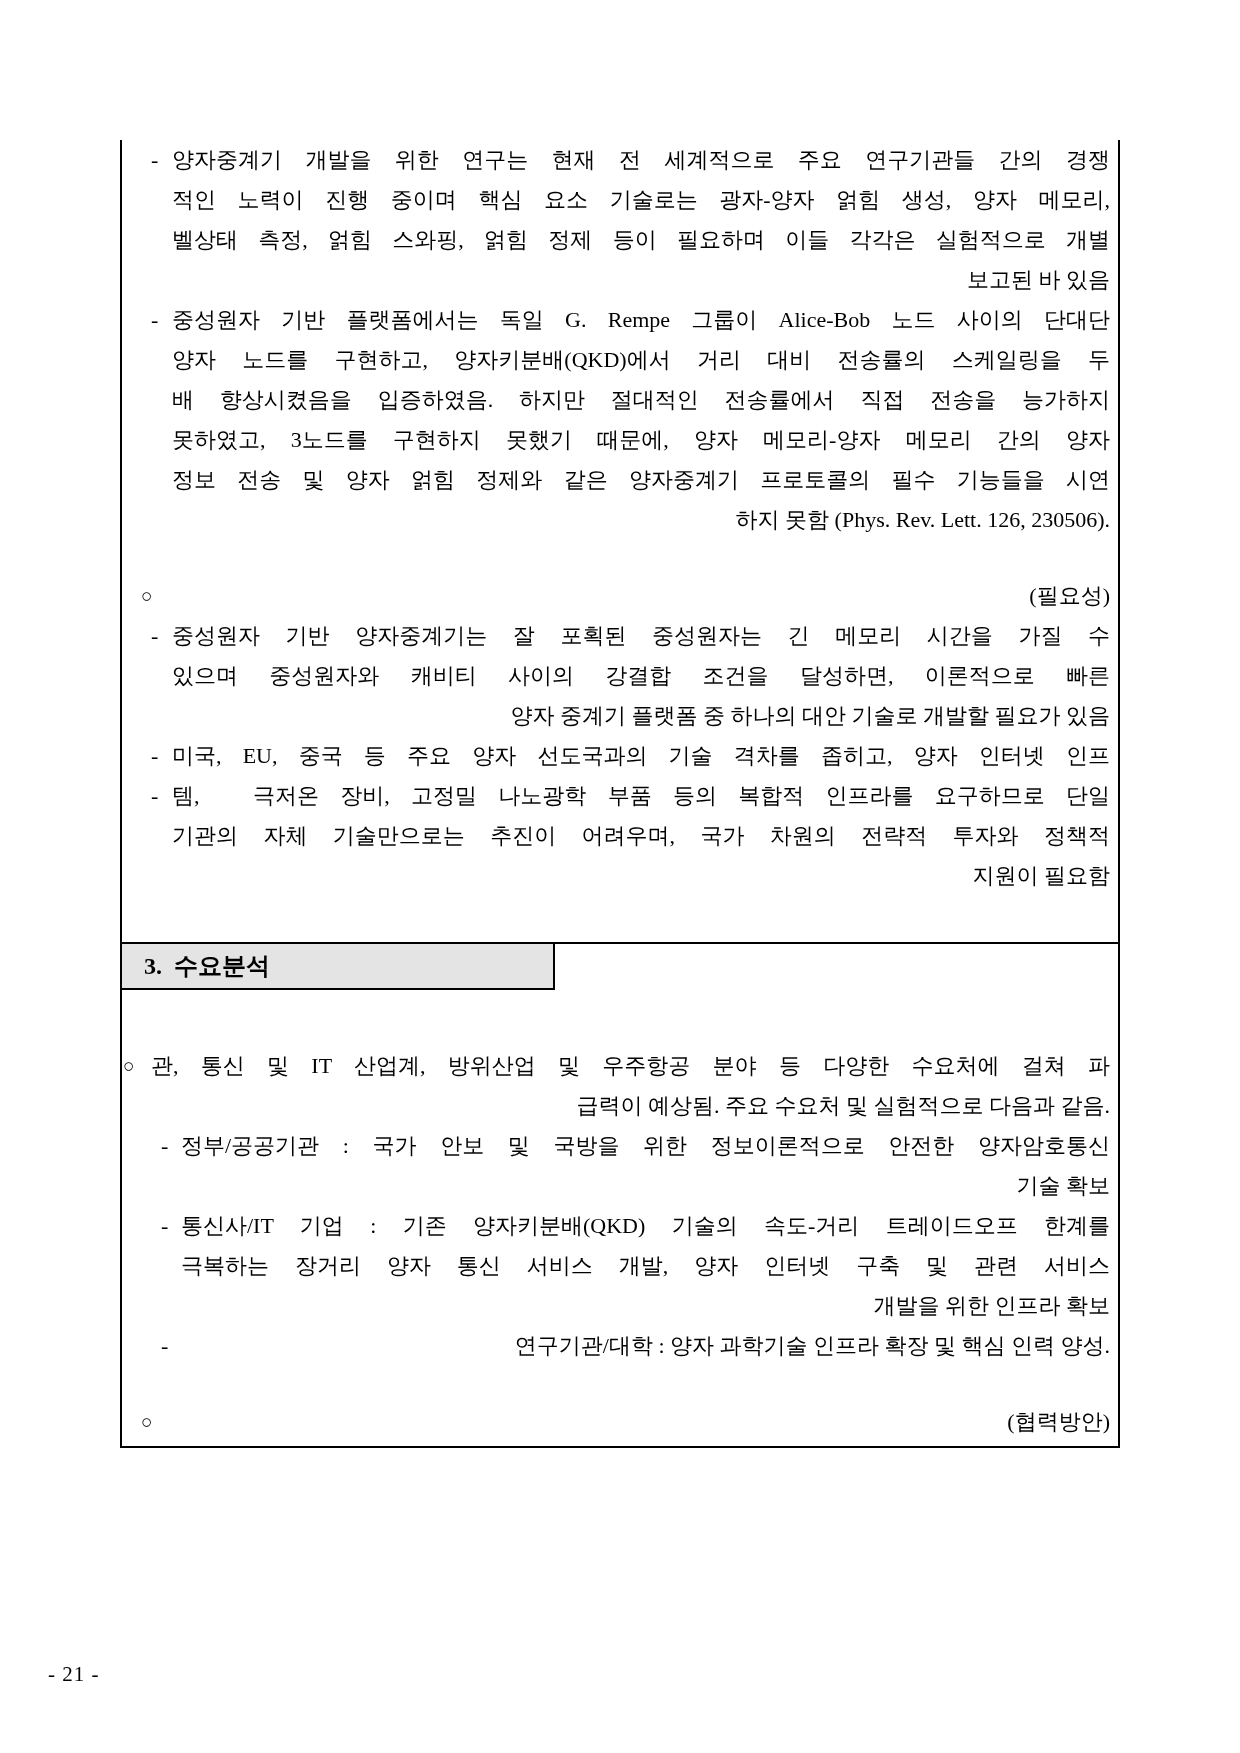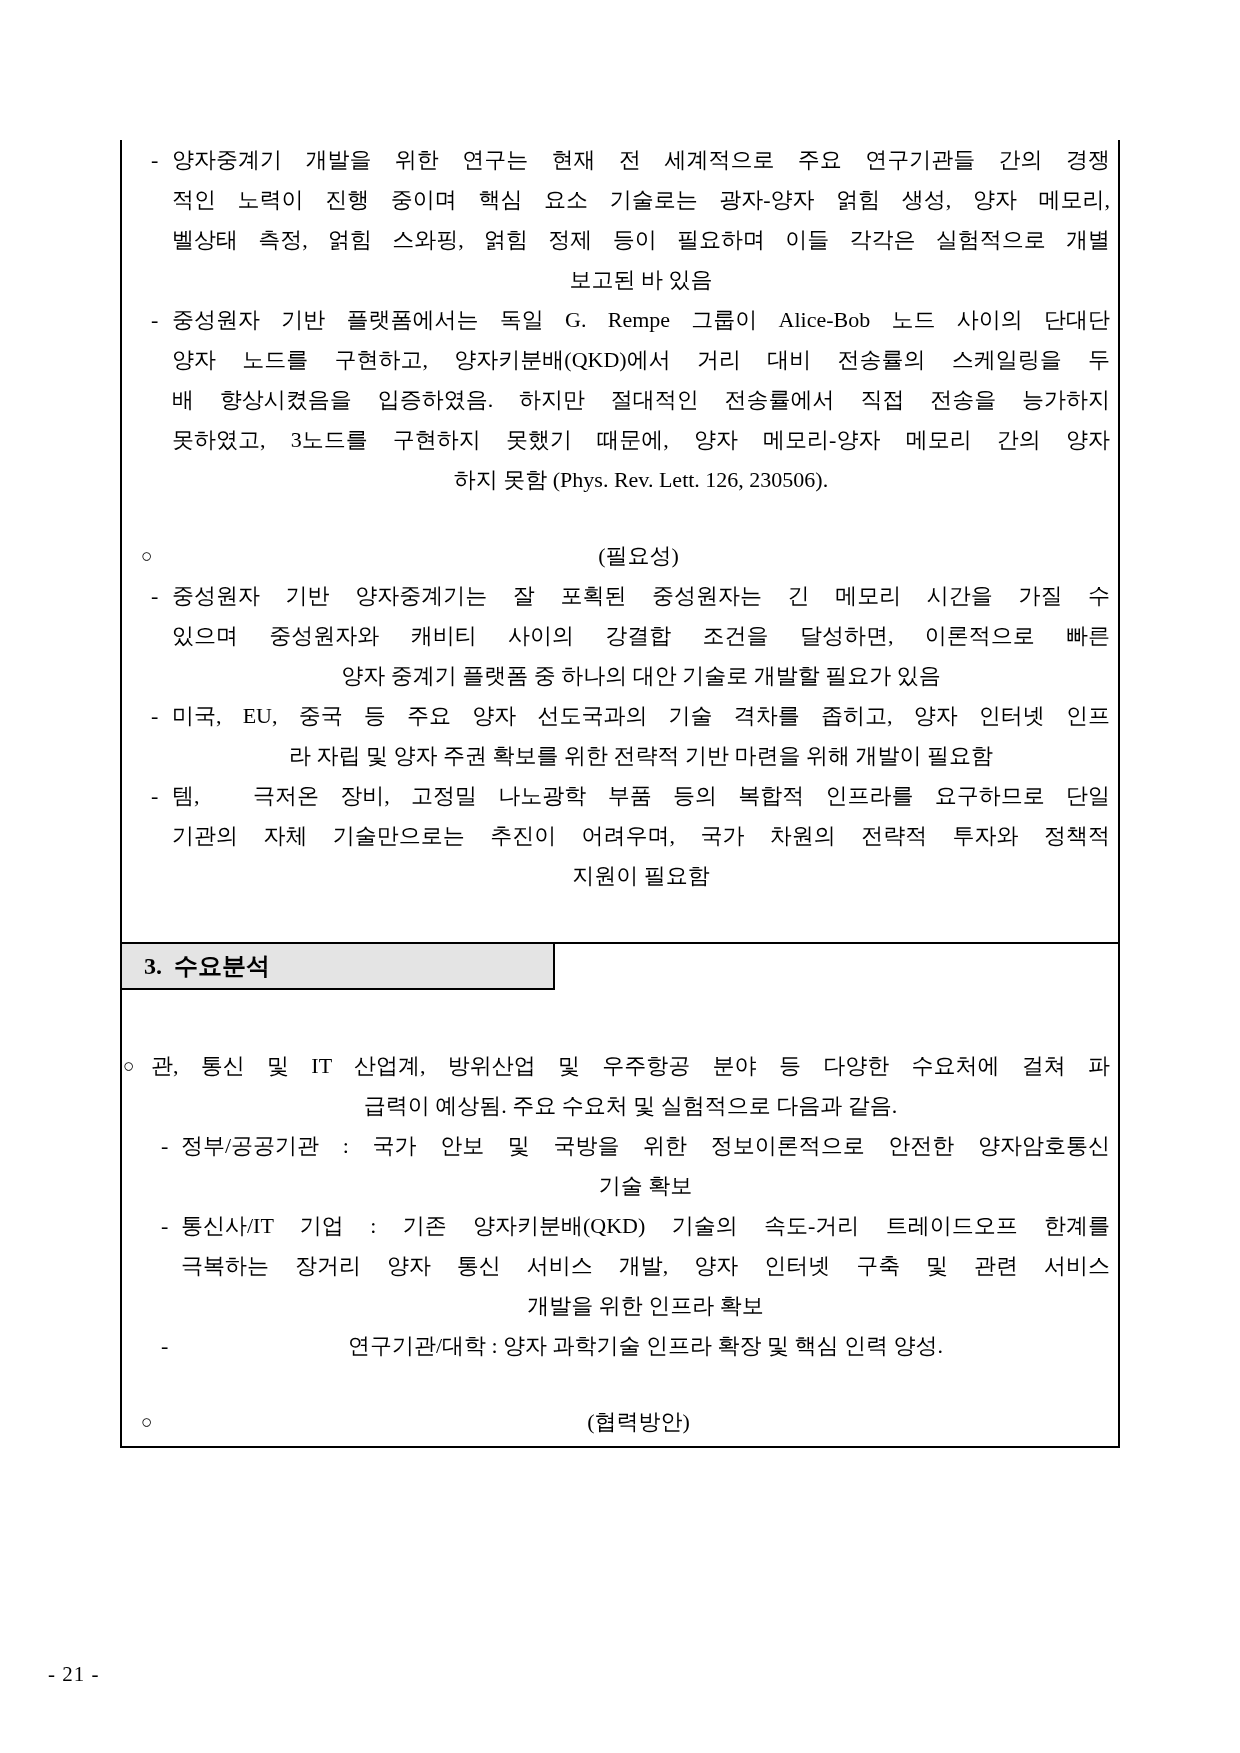--- a/index.html
+++ b/index.html
@@ -7,21 +7,21 @@
     width:1240px;height:1753px;background:#ffffff;position:relative;
     font-family:"Liberation Serif","DejaVu Serif",serif;color:#000;
     overflow:hidden;
   }
   .doc-box{
     position:absolute;left:120px;top:140px;width:1000px;box-sizing:border-box;
     border-left:2px solid #000;border-right:2px solid #000;border-bottom:2px solid #000;
     padding:0 8px 4px 0;
   }
   .block{position:relative;font-size:22px;}
-  .line{line-height:40px;text-align:center;word-break:keep-all;}
+  .line{line-height:40px;text-align:right;word-break:keep-all;}
   .line.just{text-align:justify;text-align-last:justify;}
   .marker{position:absolute;top:0;line-height:40px;}
   .dash1{padding-left:50px;}  .dash1>.marker{left:29px;}
   .circ1{padding-left:45px;}  .circ1>.marker{left:19px;font-size:19px;}
   .circmain{padding-left:29px;} .circmain>.marker{left:1px;font-size:19px;}
   .dash2{padding-left:59px;}  .dash2>.marker{left:39px;}
   .spacer{height:36px;}
   .section-row{
     border-top:2px solid #000;margin-top:46px;margin-bottom:56px;margin-right:-8px;
   }
@@ -47,37 +47,37 @@
         <div class="line just">적인 노력이 진행 중이며 핵심 요소 기술로는 광자-양자 얽힘 생성, 양자 메모리,</div>
         <div class="line just">벨상태 측정, 얽힘 스와핑, 얽힘 정제 등이 필요하며 이들 각각은 실험적으로 개별</div>
         <div class="line">보고된 바 있음</div>
       </div>
       <div class="block dash1">
         <span class="marker">-</span>
         <div class="line just">중성원자 기반 플랫폼에서는 독일 G. Rempe 그룹이 Alice-Bob 노드 사이의 단대단</div>
         <div class="line just">양자 노드를 구현하고, 양자키분배(QKD)에서 거리 대비 전송률의 스케일링을 두</div>
         <div class="line just">배 향상시켰음을 입증하였음. 하지만 절대적인 전송률에서 직접 전송을 능가하지</div>
         <div class="line just">못하였고, 3노드를 구현하지 못했기 때문에, 양자 메모리-양자 메모리 간의 양자</div>
+        <div class="line just">정보 전송 및 양자 얽힘 정제와 같은 양자중계기 프로토콜의 필수 기능들을 시연</div>
         <div class="line">하지 못함 (Phys. Rev. Lett. 126, 230506).</div>
       </div>
       <div class="spacer"></div>
       <div class="block circ1">
         <span class="marker">○</span>
         <div class="line">(필요성)</div>
       </div>
       <div class="block dash1">
         <span class="marker">-</span>
         <div class="line just">중성원자 기반 양자중계기는 잘 포획된 중성원자는 긴 메모리 시간을 가질 수</div>
         <div class="line just">있으며 중성원자와 캐비티 사이의 강결합 조건을 달성하면, 이론적으로 빠른</div>
         <div class="line">양자 중계기 플랫폼 중 하나의 대안 기술로 개발할 필요가 있음</div>
       </div>
       <div class="block dash1">
         <span class="marker">-</span>
         <div class="line just">미국, EU, 중국 등 주요 양자 선도국과의 기술 격차를 좁히고, 양자 인터넷 인프</div>
-        <div class="line">라 자립 및 양자 주권 확보를 위한 전략적 기반 마련을 위해 개발이 필요함</div>
       </div>
       <div class="block dash1">
         <span class="marker">-</span>
         <div class="line just">템,　극저온 장비, 고정밀 나노광학 부품 등의 복합적 인프라를 요구하므로 단일</div>
         <div class="line just">기관의 자체 기술만으로는 추진이 어려우며, 국가 차원의 전략적 투자와 정책적</div>
         <div class="line">지원이 필요함</div>
       </div>
     </div>
 
   <div class="section-row">

